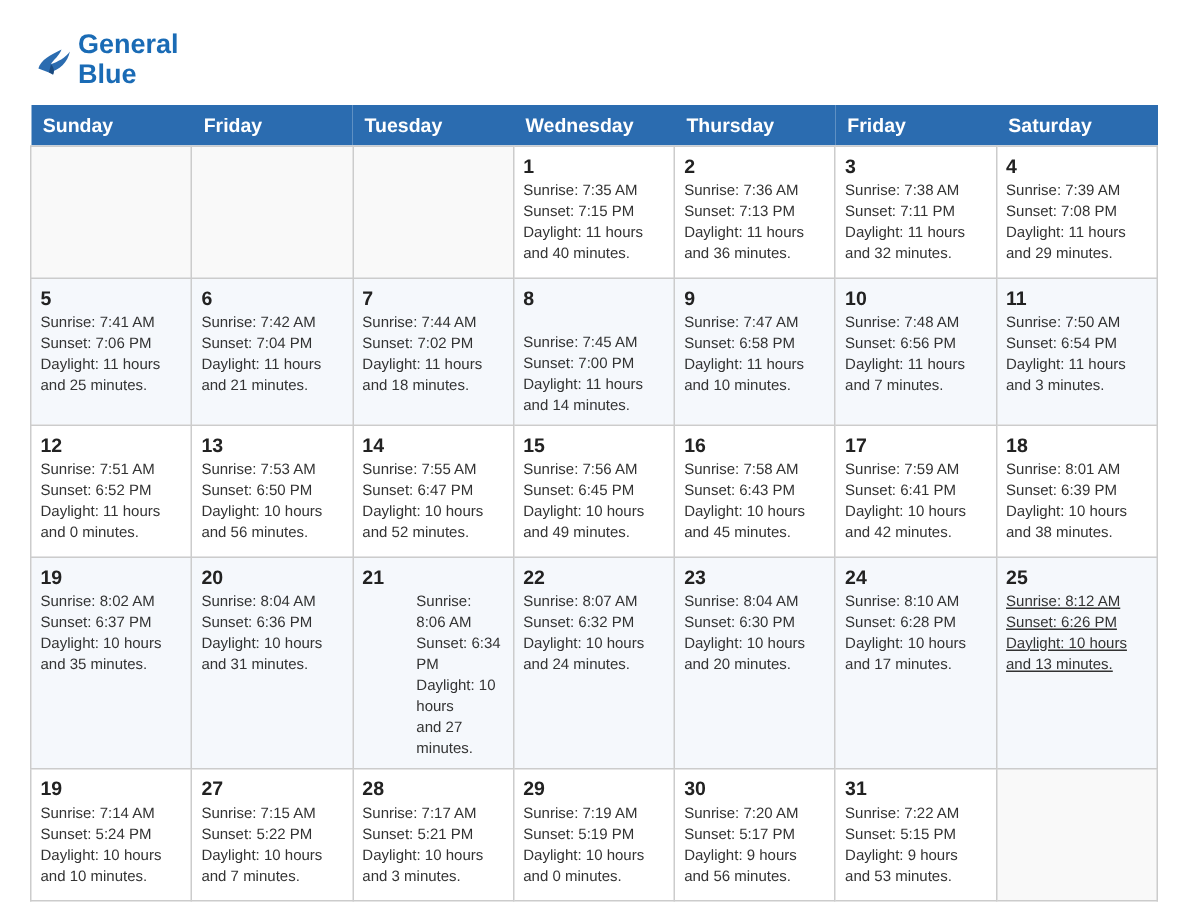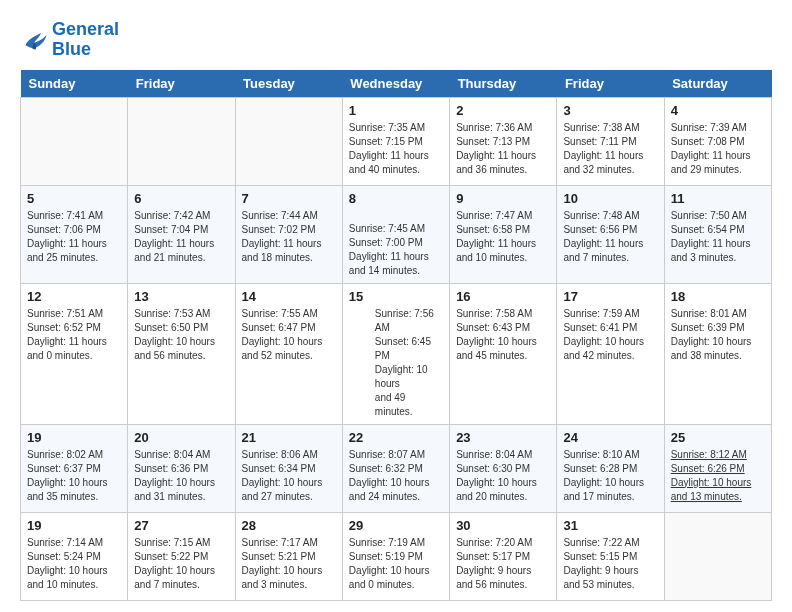--- a/index.html
+++ b/index.html
@@ -223,21 +223,21 @@
         </td>
         <td>
           <div class="day-number">14</div>
           <div class="day-info" style="white-space: pre-line;">Sunrise: 7:55 AM
 Sunset: 6:47 PM
 Daylight: 10 hours
 and 52 minutes.</div>
         </td>
         <td>
           <div class="day-number">15</div>
-          <div class="day-info" style="white-space: pre-line; margin-left: 26px;">Sunrise: 7:56 AM
+          <div class="day-info" style="white-space: pre-line;">Sunrise: 7:56 AM
 Sunset: 6:45 PM
 Daylight: 10 hours
 and 49 minutes.</div>
         </td>
         <td>
           <div class="day-number">16</div>
           <div class="day-info" style="white-space: pre-line;">Sunrise: 7:58 AM
 Sunset: 6:43 PM
 Daylight: 10 hours
 and 45 minutes.</div>
@@ -267,21 +267,21 @@
         </td>
         <td>
           <div class="day-number">20</div>
           <div class="day-info" style="white-space: pre-line;">Sunrise: 8:04 AM
 Sunset: 6:36 PM
 Daylight: 10 hours
 and 31 minutes.</div>
         </td>
         <td>
           <div class="day-number">21</div>
-          <div class="day-info" style="white-space: pre-line;">Sunrise: 8:06 AM
+          <div class="day-info" style="white-space: pre-line; margin-left: 36px;">Sunrise: 8:06 AM
 Sunset: 6:34 PM
 Daylight: 10 hours
 and 27 minutes.</div>
         </td>
         <td>
           <div class="day-number">22</div>
           <div class="day-info" style="white-space: pre-line;">Sunrise: 8:07 AM
 Sunset: 6:32 PM
 Daylight: 10 hours
 and 24 minutes.</div>

